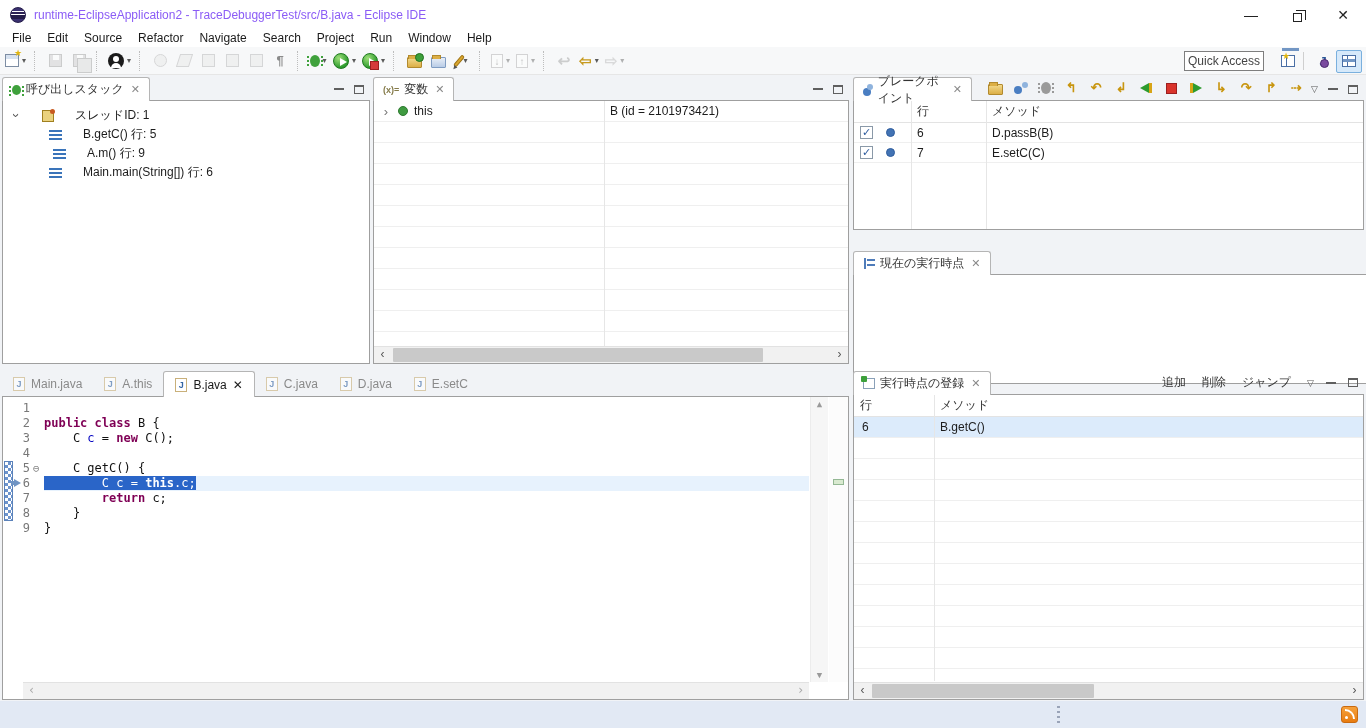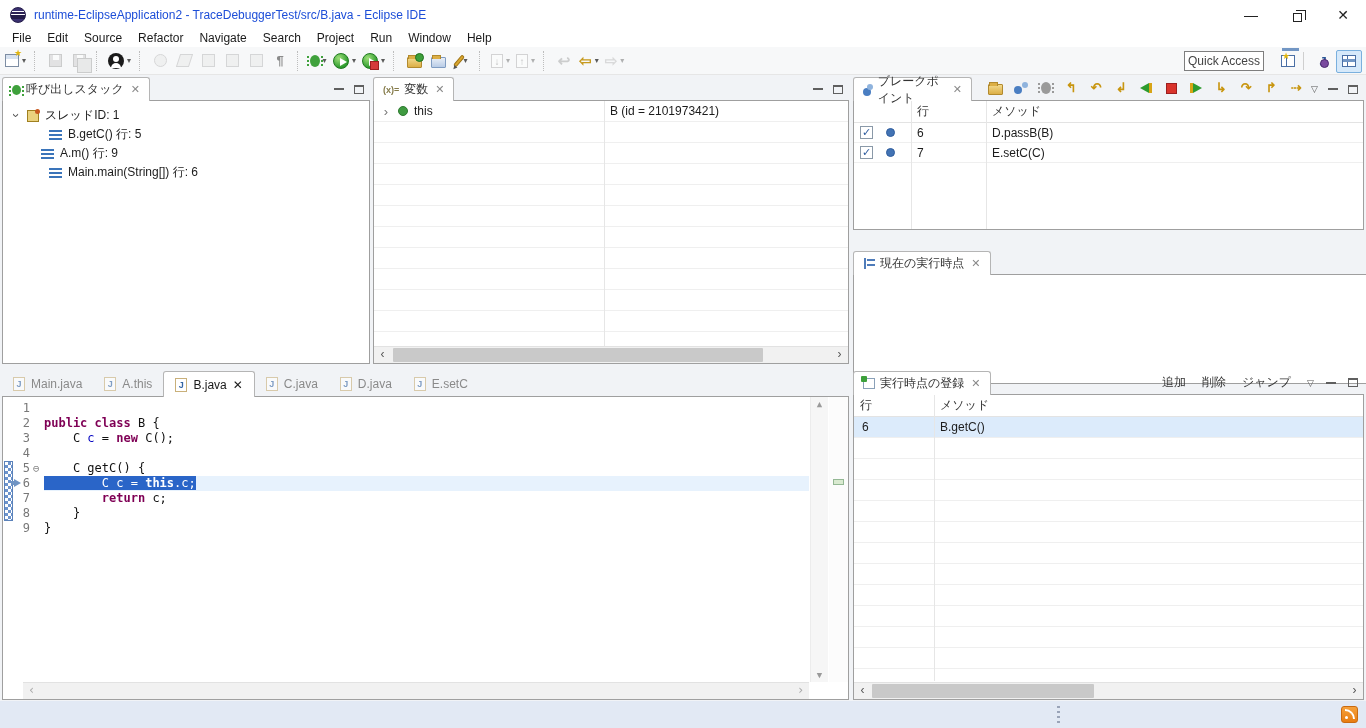--- a/index.html
+++ b/index.html
@@ -4,21 +4,21 @@
 <style>
   * { margin:0; padding:0; box-sizing:border-box; }
   html,body { width:1366px; height:728px; overflow:hidden;
     font-family:"Liberation Sans", sans-serif; font-size:12px; color:#1c1c1c;
     background:#f1f3f6; }
 
   
   #titlebar { position:absolute; left:0; top:0; width:1366px; height:30px; background:#fff; }
   #app-icon { position:absolute; left:10px; top:7px; width:16px; height:16px; border-radius:50%;
     background:linear-gradient(180deg,#3a3070 0 20%,#fff 20% 26%,#2c2255 26% 46%,#fff 46% 52%,#241c49 52% 78%,#3a3070 78%); border:1px solid #241c49; }
-  #window-title { position:absolute; left:34px; top:0; height:30px; line-height:30px; color:#1d4ed8; }
+  #window-title { position:absolute; left:34px; top:0; height:30px; line-height:30px; color:#8b5cf6; }
   .wctl { position:absolute; top:0; width:46px; height:30px; text-align:center; line-height:30px; color:#222; font-size:14px; }
   #btn-min { right:92px; } #btn-restore { right:46px; } #btn-close { right:0; }
   .restore-glyph { display:inline-block; width:9px; height:9px; border:1px solid #222; position:relative; top:2px; background:#fff; }
   .restore-glyph::before { content:""; position:absolute; left:2px; top:-4px; width:9px; height:9px; border:1px solid #222; border-bottom:none; border-left:none; }
 
   
   #menubar { position:absolute; left:0; top:30px; width:1366px; height:17px; background:#fff; display:flex; align-items:center; padding-left:4px; }
   .menu-item { padding:0 8px; height:17px; line-height:17px; color:#1a1a1a; cursor:default; }
 
   
@@ -83,21 +83,21 @@
   .ic-chev { color:#555; font-size:9px; }
 
   
   .tbl-head { display:flex; height:22px; border-bottom:1px solid #e3e3e3; align-items:center; color:#333; }
   .tbl-head .cell { padding-left:6px; }
   .grid-vline { position:absolute; top:0; bottom:0; border-left:1px solid #e6e6e6; }
   .row-line { border-bottom:1px solid #efefef; }
 
   
   .tree { padding-top:5px; }
-  .tree-row { height:19px; display:flex; align-items:center; gap:6px; }
+  .tree-row { height:19px; display:flex; align-items:center; gap:21px; }
   .tw-chev { display:inline-block; transform:rotate(90deg); color:#555; font-size:13px; width:10px; text-align:center; }
   .thread-ic { width:12px; height:12px; background:#ead27e; border:1px solid #a08020; position:relative; }
   .thread-ic::after { content:""; position:absolute; right:-2px; top:-2px; width:5px; height:5px; background:#c85a20; border-radius:50%; }
   .frame-ic { width:13px; height:10px; background:repeating-linear-gradient(#3a74ba 0 2px,#fff 2px 4px); }
 
   
   .var-exp { color:#777; font-size:13px; width:12px; display:inline-block; text-align:center; }
   .green-dot { width:10px; height:10px; border-radius:50%; background:#3f9b41; border:1px solid #2e7a30; display:inline-block; }
 
   
@@ -306,21 +306,21 @@
       <div class="tree" id="callstack-tree">
           <div class="tree-row" data-name="thread-row" style="padding-left: 8px;">
             <span class="tw-chev" data-name="chevron-down-icon">›</span>
             <span class="thread-ic ic" data-name="thread-icon"></span>
             <span data-name="thread-label">スレッドID: 1</span>
           </div>
           <div class="tree-row" data-name="stack-frame-row" style="padding-left: 46px;">
             <span class="frame-ic ic" data-name="stack-frame-icon"></span>
             <span data-name="stack-frame-label">B.getC() 行: 5</span>
           </div>
-          <div class="tree-row" data-name="stack-frame-row" style="padding-left: 38px;">
+          <div class="tree-row" data-name="stack-frame-row" style="padding-left: 50px;">
             <span class="frame-ic ic" data-name="stack-frame-icon"></span>
             <span data-name="stack-frame-label">A.m() 行: 9</span>
           </div>
           <div class="tree-row" data-name="stack-frame-row" style="padding-left: 46px;">
             <span class="frame-ic ic" data-name="stack-frame-icon"></span>
             <span data-name="stack-frame-label">Main.main(String[]) 行: 6</span>
           </div>
         </div>
     </div>
   </div>

